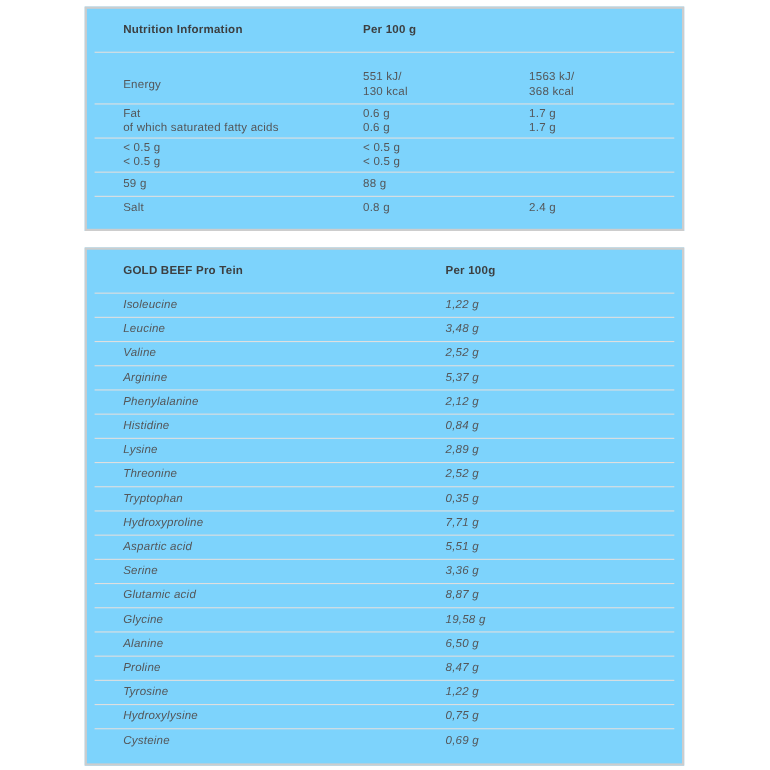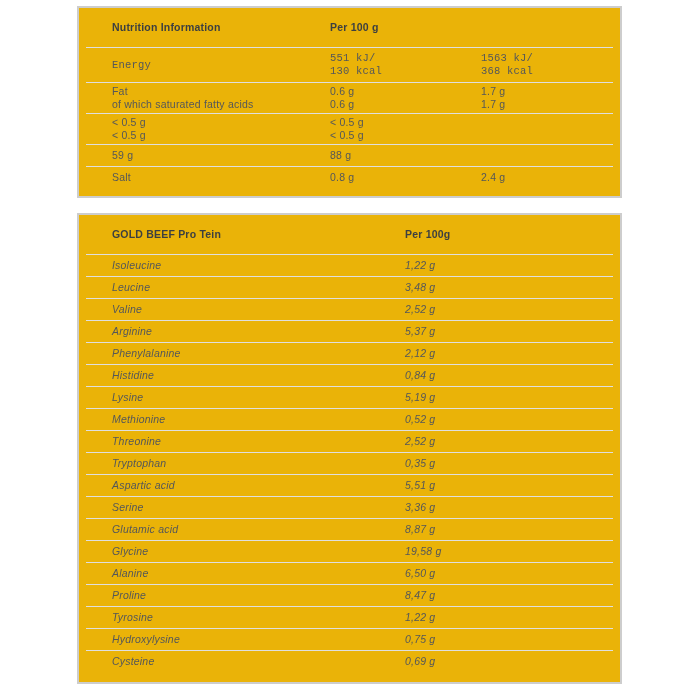--- a/index.html
+++ b/index.html
@@ -19,21 +19,21 @@
   }
   .page {
     position: relative;
     width: 700px;
     height: 700px;
     padding: 6px 0 0 77px;
   }
   .panel {
     width: 545px;
     border: 2px solid var(--border);
-    background: #eab308;
+    background: #7dd3fc;
   }
   .panel-2 { margin-top: 15px; }
 
   .t-header {
     padding: 13px 0 13px 33px;
     font-size: 10.5px;
     font-weight: bold;
     color: var(--heading);
     letter-spacing: 0.2px;
     line-height: 13px;
@@ -44,21 +44,21 @@
   .rows { margin: 0 7px; }
   .row {
     border-top: 1px solid var(--divider);
     padding-left: 26px;
     font-size: 10.5px;
     line-height: 13px;
     color: var(--text);
     letter-spacing: 0.2px;
   }
   .row .cell span { display: block; }
-  .pad-lg { padding-top: 4px; padding-bottom: 4px; font-family: Liberation Mono, monospace; }
+  .pad-lg { padding-top: 16px; padding-bottom: 4px; }
   .pad-md { padding-top: 2px; padding-bottom: 2px; }
   .pad-sm { padding-top: 4px; padding-bottom: 4px; }
   .v-center { align-self: center; }
 
   .panel-1 .rows { padding-bottom: 8px; }
   .panel-2 .rows { padding-bottom: 10px; }
 
   .t2-row { padding-top: 4px; padding-bottom: 4px; font-style: italic; }
 </style>
 </head>
@@ -163,35 +163,35 @@
       <div class="row grid-t2 t2-row">
         <div class="cell">Phenylalanine</div>
         <div class="cell">2,12 g</div>
       </div>
       <div class="row grid-t2 t2-row">
         <div class="cell">Histidine</div>
         <div class="cell">0,84 g</div>
       </div>
       <div class="row grid-t2 t2-row">
         <div class="cell">Lysine</div>
-        <div class="cell">5,19 g</div>
-      </div>
-      <div class="row grid-t2 t2-row">
-        <div class="cell">Methionine</div>
-        <div class="cell">0,52 g</div>
+        <div class="cell">2,89 g</div>
       </div>
       <div class="row grid-t2 t2-row">
         <div class="cell">Threonine</div>
         <div class="cell">2,52 g</div>
       </div>
       <div class="row grid-t2 t2-row">
         <div class="cell">Tryptophan</div>
         <div class="cell">0,35 g</div>
       </div>
       <div class="row grid-t2 t2-row">
+        <div class="cell">Hydroxyproline</div>
+        <div class="cell">7,71 g</div>
+      </div>
+      <div class="row grid-t2 t2-row">
         <div class="cell">Aspartic acid</div>
         <div class="cell">5,51 g</div>
       </div>
       <div class="row grid-t2 t2-row">
         <div class="cell">Serine</div>
         <div class="cell">3,36 g</div>
       </div>
       <div class="row grid-t2 t2-row">
         <div class="cell">Glutamic acid</div>
         <div class="cell">8,87 g</div>

